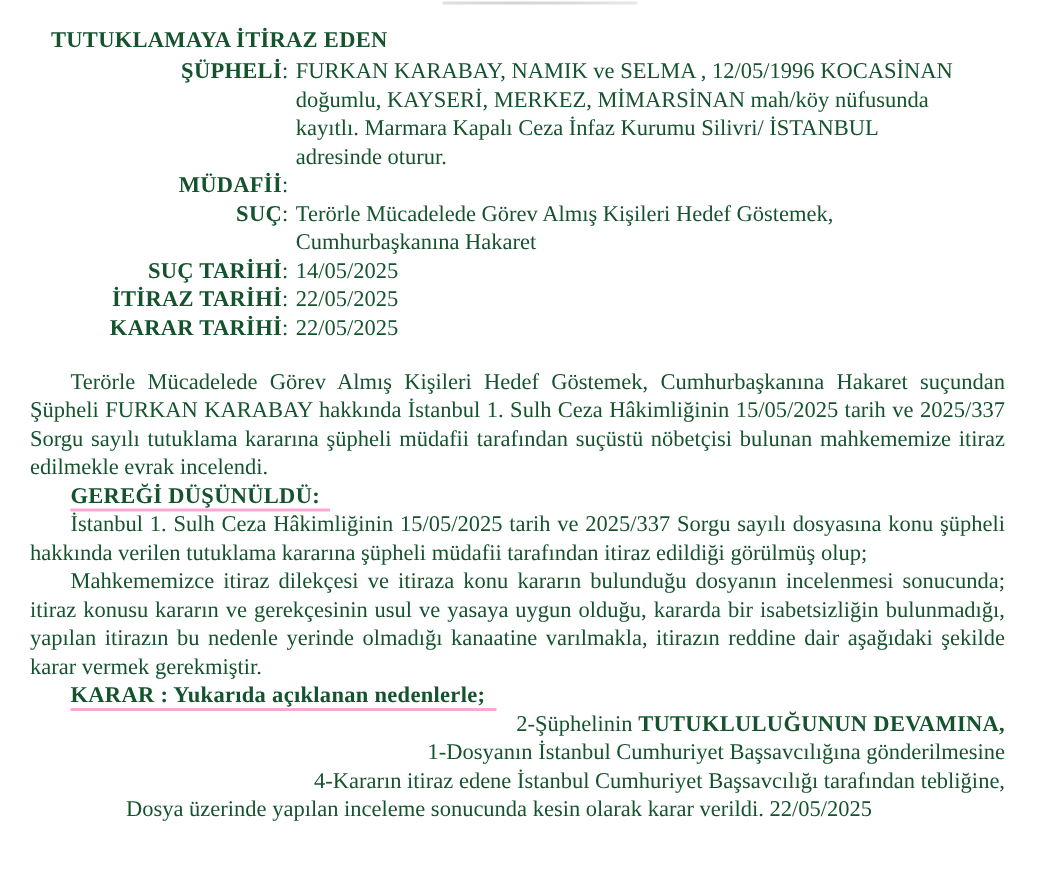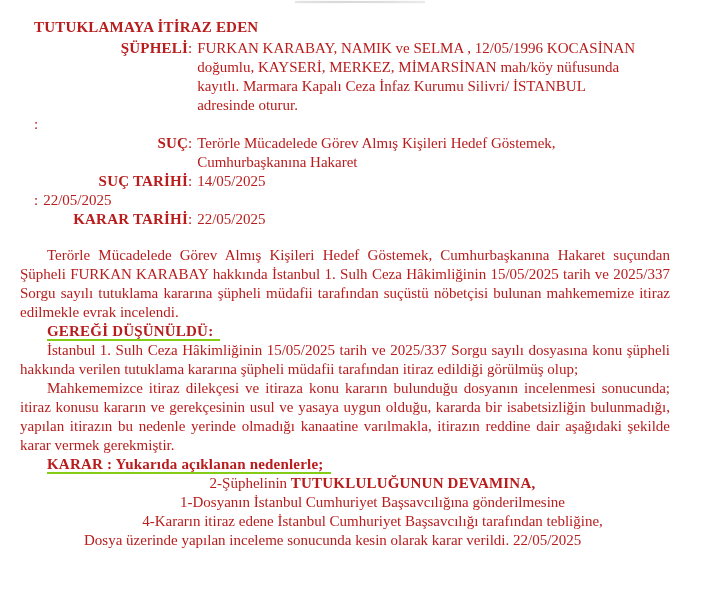--- a/index.html
+++ b/index.html
@@ -4,21 +4,21 @@
 <style>
   html, body { margin: 0; padding: 0; background: #ffffff; }
   .page {
     position: relative;
     width: 702px;
     height: 597px;
     background: #ffffff;
     font-family: "Liberation Serif", "DejaVu Serif", serif;
     font-size: 15px;
     line-height: 19px;
-    color: #b91c1c;
+    color: #14532d;
     overflow: hidden;
     filter: blur(0.2px);
   }
   
   .scan-artifact {
     position: absolute; top: 0; left: 295px; width: 130px; height: 4px;
     background: radial-gradient(ellipse at 20% 50%, rgba(0,0,0,0.18), transparent 60%),
                 radial-gradient(ellipse at 80% 50%, rgba(0,0,0,0.14), transparent 60%);
   }
 
@@ -52,32 +52,32 @@
   .para {
     margin: 0;
     text-align: justify;
     text-indent: 27px;
   }
   .heading {
     margin: 0 0 0 27px;
     font-weight: bold;
   }
   .heading .u {
-    border-bottom: 2px solid #84cc16;
+    border-bottom: 2px solid #f9a8d4;
     padding-right: 7px;
     letter-spacing: 0.2px;
   }
   .decision-item-1 {
     margin: 0;
     text-align: justify;
     text-indent: 21px;
   }
   .decision-item {
     margin: 0 0 0 55px;
-    text-align: center;
+    text-align: right;
   }
   .closing-line {
     margin: 0 0 0 64px;
     text-align: left;
   }
   .bold { font-weight: bold; letter-spacing: 0.2px; }
 </style>
 </head>
 <body>
 
@@ -93,20 +93,21 @@
       <span class="field-value-cell">
         <span class="field-colon">:</span>
         <span class="field-value">FURKAN KARABAY, NAMIK ve SELMA , 12/05/1996 KOCASİNAN
 doğumlu, KAYSERİ, MERKEZ, MİMARSİNAN mah/köy nüfusunda
 kayıtlı. Marmara Kapalı Ceza İnfaz Kurumu Silivri/ İSTANBUL
 adresinde oturur.</span>
       </span>
     </div>
 
     <div class="field-row">
+      <span class="field-label">MÜDAFİİ</span>
       <span class="field-value-cell">
         <span class="field-colon">:</span>
       </span>
     </div>
 
     <div class="field-row">
       <span class="field-label">SUÇ</span>
       <span class="field-value-cell">
         <span class="field-colon">:</span>
         <span class="field-value">Terörle Mücadelede Görev Almış Kişileri Hedef Göstemek,
@@ -116,20 +117,21 @@
 
     <div class="field-row">
       <span class="field-label">SUÇ TARİHİ</span>
       <span class="field-value-cell">
         <span class="field-colon">:</span>
         <span class="field-value">14/05/2025</span>
       </span>
     </div>
 
     <div class="field-row">
+      <span class="field-label">İTİRAZ TARİHİ</span>
       <span class="field-value-cell">
         <span class="field-colon">:</span>
         <span class="field-value">22/05/2025</span>
       </span>
     </div>
 
     <div class="field-row">
       <span class="field-label">KARAR TARİHİ</span>
       <span class="field-value-cell">
         <span class="field-colon">:</span>

